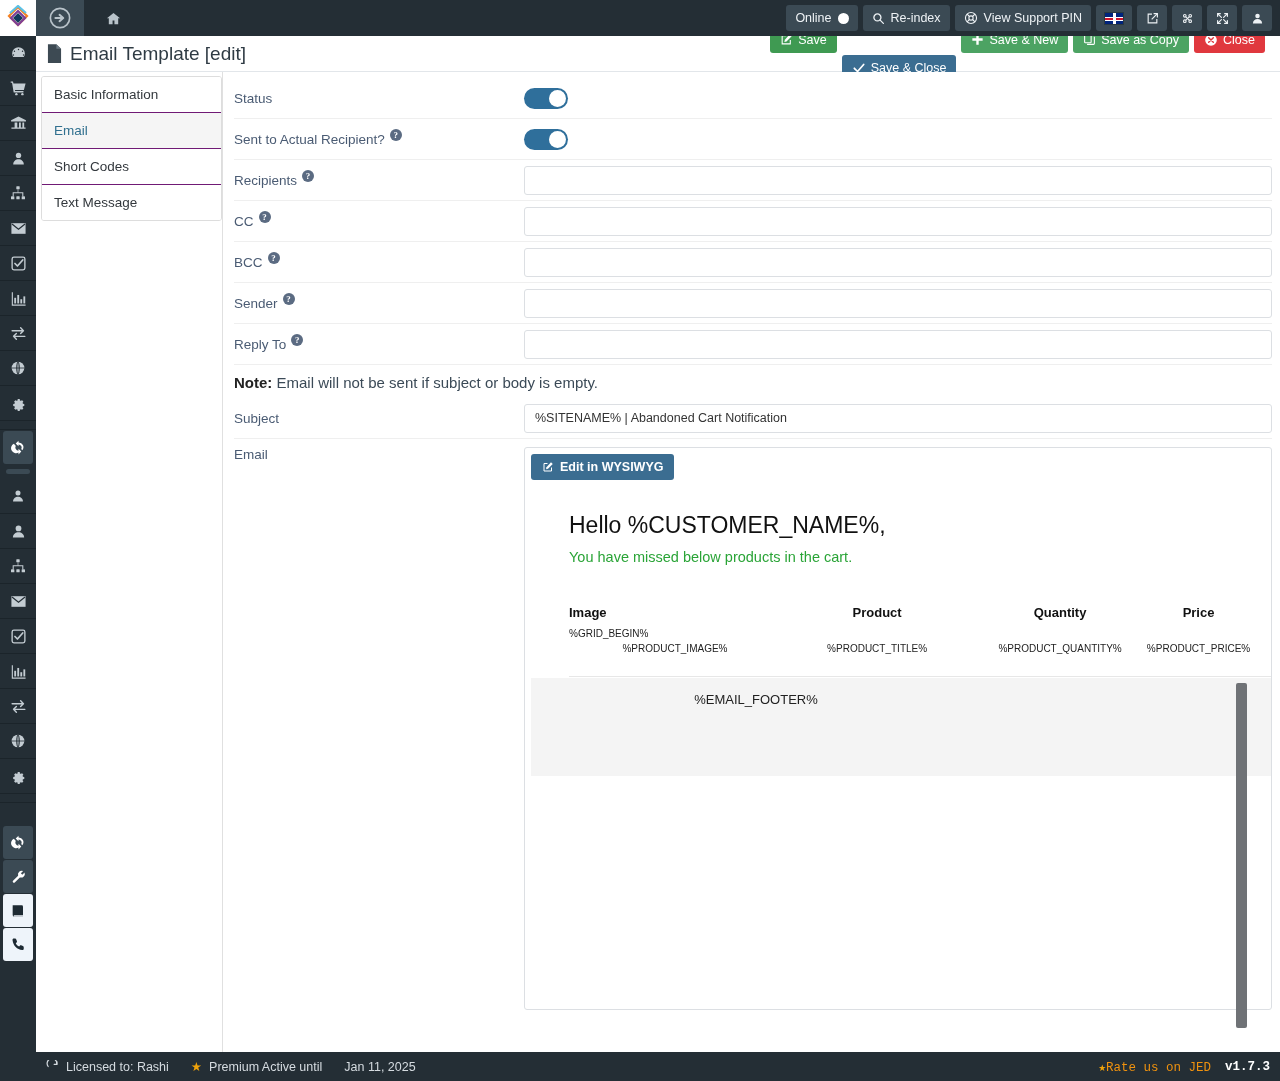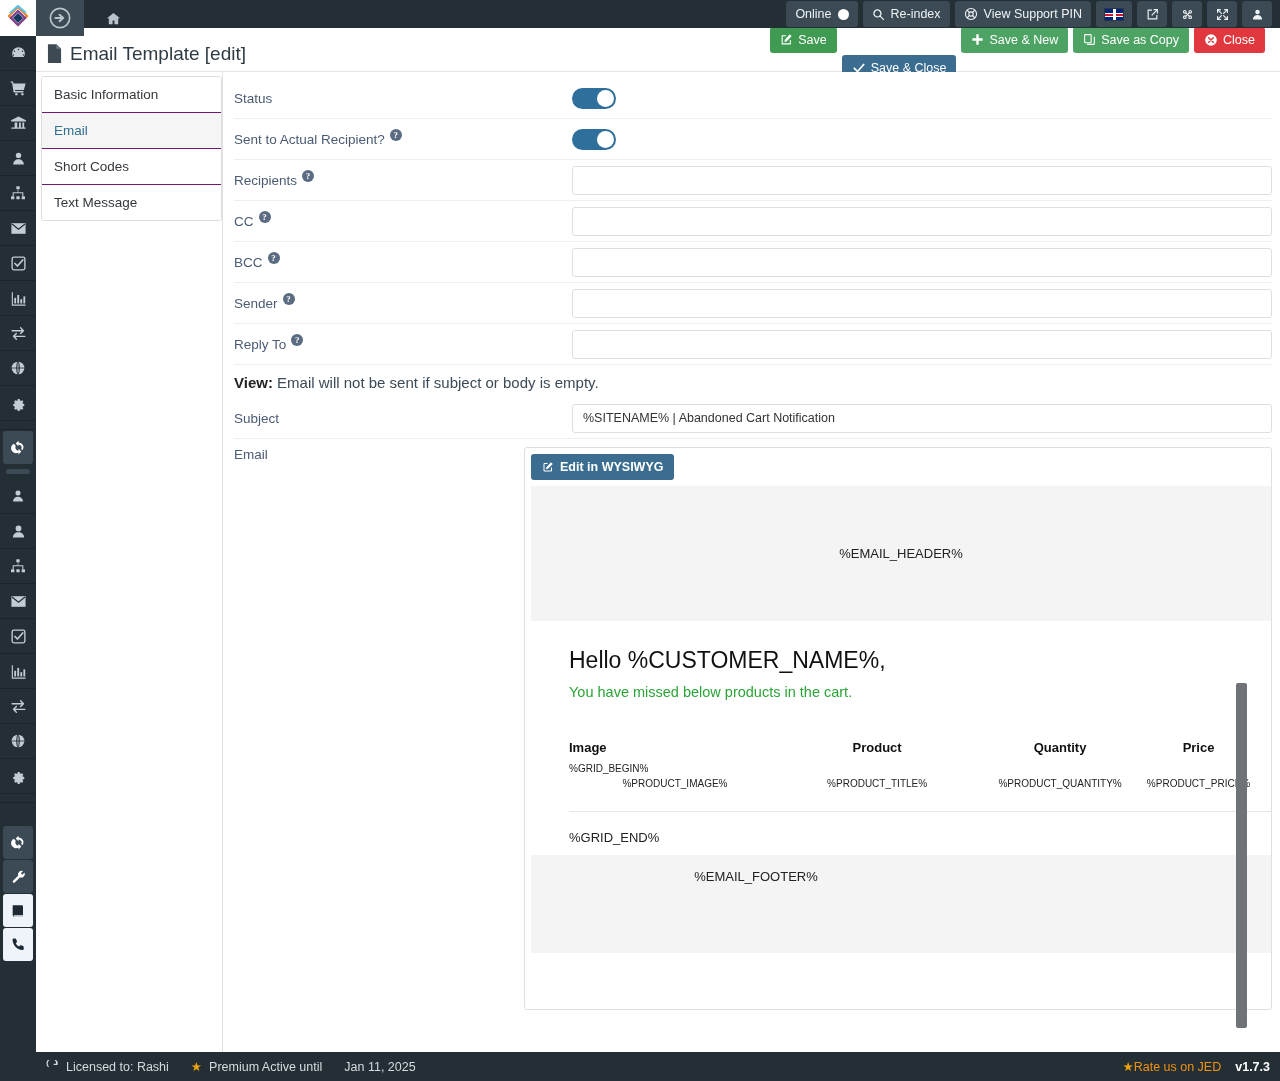--- a/index.html
+++ b/index.html
@@ -9,21 +9,21 @@
     width: 1280px; height: 1081px;
     overflow: hidden;
     font-family: "Liberation Sans", sans-serif;
     background: #ffffff;
     -webkit-font-smoothing: antialiased;
   }
 
   
   .topbar {
     position: absolute; top: 0; left: 0;
-    width: 1280px; height: 28px;
+    width: 1280px; height: 36px;
     background: #242e35;
     display: flex; align-items: stretch;
     z-index: 30;
   }
   .brand-logo {
     width: 36px; height: 36px;
     background: #ffffff;
     display: flex; align-items: center; justify-content: center;
   }
   .topbar-arrow {
@@ -168,21 +168,20 @@
     padding: 6px 8px 0 0;
     position: relative;
   }
   .form-inner { padding-left: 11px; }
 
   .frow {
     display: flex; align-items: center;
     border-bottom: 1px solid #efefef;
     min-height: 41px;
     padding: 3px 0;
-    gap: 48px;
   }
   .flabel {
     width: 290px; flex: 0 0 290px;
     font-size: 13.5px; color: #4a5b73;
     display: flex; align-items: center; gap: 5px;
   }
   .help-icon {
     display: inline-flex; align-items: center; justify-content: center;
     width: 12px; height: 12px; border-radius: 50%;
     background: #5b6b82; color: #fff;
@@ -321,21 +320,21 @@
   
   .statusbar {
     position: absolute; bottom: 0; left: 0;
     width: 1280px; height: 29px;
     background: #242e35;
     display: flex; align-items: center;
     color: #d5dbe0; font-size: 12.5px;
     padding: 0 10px 0 46px;
   }
   .status-left { display: flex; align-items: center; gap: 7px; }
-  .status-right { margin-left: auto; display: flex; align-items: center; gap: 14px; }
+  .status-right { margin-left: auto; display: flex; align-items: center; gap: 14px; font-family: Liberation Mono, monospace; }
   .star { color: #f0a30a; }
   .jed { color: #f0920e; }
   .ver { color: #fff; font-weight: bold; }
   .sep-space { display: inline-block; width: 8px; }
 </style>
 </head>
 <body>
 
 <div class="topbar">
   <div class="brand-logo">
@@ -714,21 +713,21 @@
         <div class="flabel">
           <span>Reply To</span>
           <span class="help-icon">?</span>
         </div>
         <div class="fcontrol">
           <input class="tinput" type="text" value="" style="">
         </div>
       </div>
 
       <div class="note-line">
-        <b>View:</b>
+        <b>Note:</b>
         <span>Email will not be sent if subject or body is empty.</span>
       </div>
 
       <div class="frow">
         <div class="flabel">
           <span>Subject</span>
         </div>
         <div class="fcontrol">
           <input class="tinput" type="text" value="%SITENAME% | Abandoned Cart Notification" style="">
         </div>
@@ -741,23 +740,20 @@
         <div class="editor-box">
           <button class="wysiwyg-btn">
             <svg width="12" height="12" viewBox="0 0 24 24" fill="none" stroke="#fff" stroke-width="2">
                 <path d="M19 13v7H4V5h7"></path>
                 <path d="M18 2.5l3.5 3.5L12 15.5 8 16.5 9 12.5z" fill="#fff" stroke="none"></path>
               </svg>
             <span>Edit in WYSIWYG</span>
           </button>
 
           <div class="mail-preview">
-            <div class="mail-header-band">
-              <span>%EMAIL_HEADER%</span>
-            </div>
             <div class="mail-body">
               <h2 class="mail-greeting">Hello %CUSTOMER_NAME%,</h2>
               <p class="mail-sub">You have missed below products in the cart.</p>
 
               <table class="prod-table">
                 <thead>
                   <tr>
                     <th class="left" style="width:215px">Image</th>
                     <th style="width:195px">Product</th>
                     <th style="width:175px">Quantity</th>
@@ -778,21 +774,20 @@
                     <td class="link-blue">%PRODUCT_TITLE%</td>
                     <td>%PRODUCT_QUANTITY%</td>
                     <td>%PRODUCT_PRICE%</td>
                     <td>%</td>
                   </tr>
                   <tr class="sep">
                     <td colspan="5"></td>
                   </tr>
                 </tbody>
               </table>
-              <div class="grid-end">%GRID_END%</div>
             </div>
             <div class="mail-footer-band">
               <span class="fcap">%EMAIL_FOOTER%</span>
             </div>
           </div>
         </div>
       </div>
 
     </div>
   </div>

